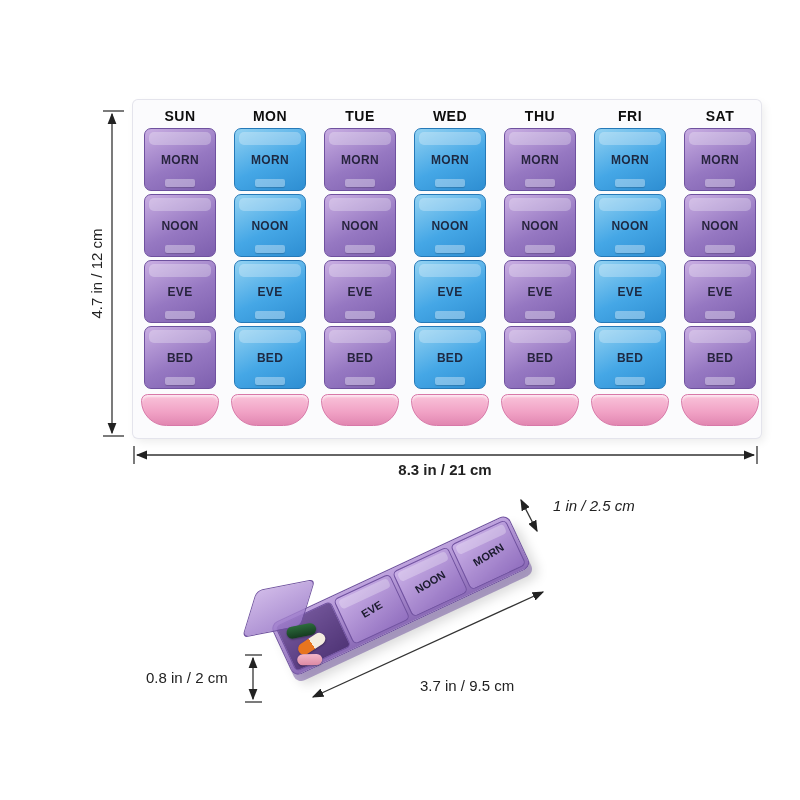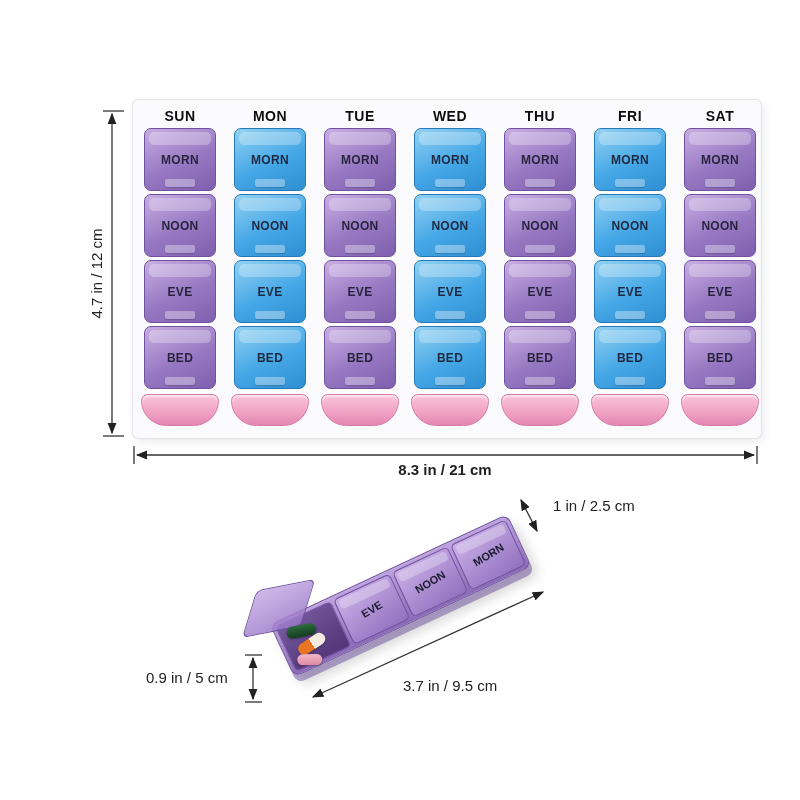--- a/index.html
+++ b/index.html
@@ -48,23 +48,23 @@
     box-shadow:inset 0 2px 2px rgba(255,255,255,0.6);
   }
 
   
   .dim-label { position:absolute; font-size:15px; color:#222222; white-space:nowrap; }
   .dim-vertical {
     left:30px; top:265px; width:132px; text-align:center;
     transform:rotate(-90deg);
   }
   .dim-width  { left:380px; top:461px; width:130px; text-align:center;font-weight:bold; }
-  .dim-strip-width { left:553px; top:497px; }
+  .dim-strip-width { left:553px; top:497px;font-style:italic; }
   .dim-strip-depth { left:146px; top:669px; }
-  .dim-strip-length { left:403px; top:677px; }
+  .dim-strip-length { left:420px; top:677px; }
 
   .overlay { position:absolute; left:0; top:0; pointer-events:none; }
 
   
   .single-strip {
     position:absolute; left:282px; top:622px; width:262px; height:58px;
     transform:rotate(-25deg); transform-origin:0 50%;
     display:flex; gap:3px; padding:3px; box-sizing:border-box;
     background:linear-gradient(180deg, rgba(186,156,220,0.92), rgba(132,98,178,0.95));
     border:1.5px solid var(--purple-dark); border-radius:8px;
@@ -260,21 +260,21 @@
     </g>
 
     <g stroke="#333333" stroke-width="1.3">
       <line x1="313" y1="697" x2="543" y2="592" marker-start="url(#ah)" marker-end="url(#ah)"></line>
     </g>
   </svg>
 
   <div class="dim-label dim-vertical">4.7 in / 12 cm</div>
   <div class="dim-label dim-width">8.3 in / 21 cm</div>
   <div class="dim-label dim-strip-width">1 in / 2.5 cm</div>
-  <div class="dim-label dim-strip-depth">0.9 in / 5 cm</div>
+  <div class="dim-label dim-strip-depth">0.8 in / 2 cm</div>
   <div class="dim-label dim-strip-length">3.7 in / 9.5 cm</div>
 
   <div class="single-strip">
     <div class="open-cell">
       <div class="lid-open"></div>
       <div class="pill pill-green"></div>
       <div class="pill pill-orange-white"></div>
       <div class="pill pill-pink"></div>
     </div>
     <div class="s-cell">

